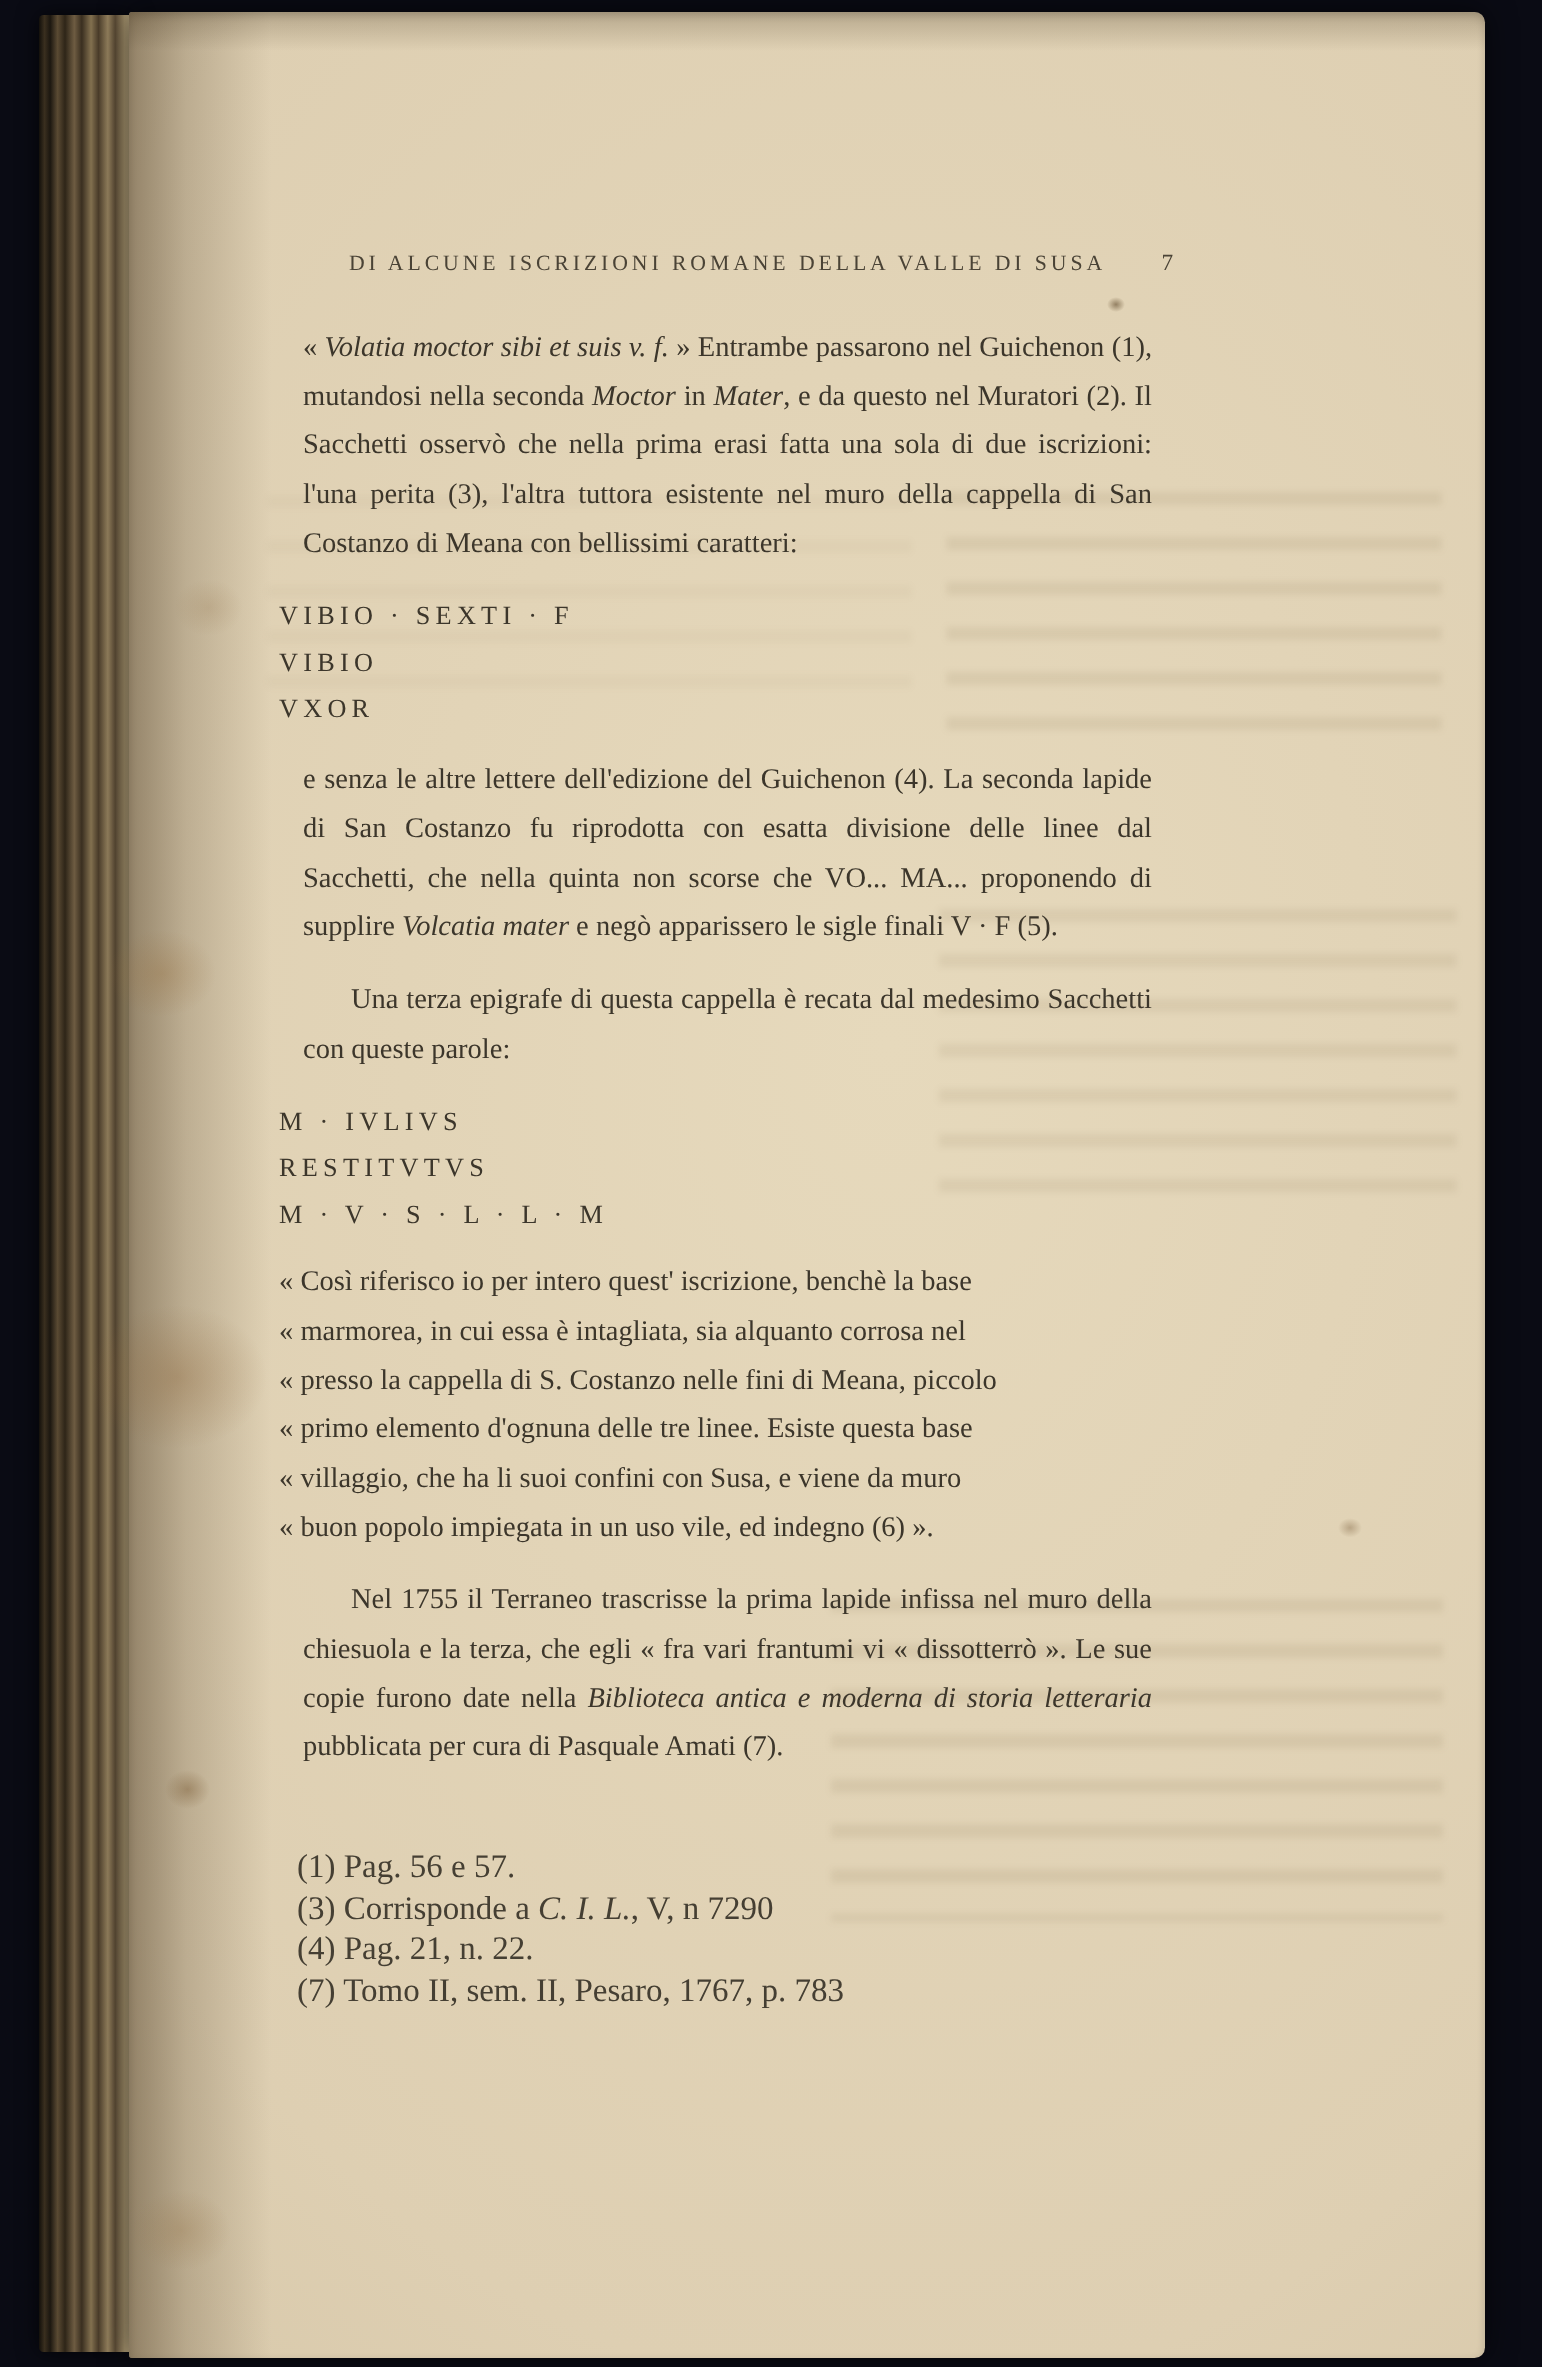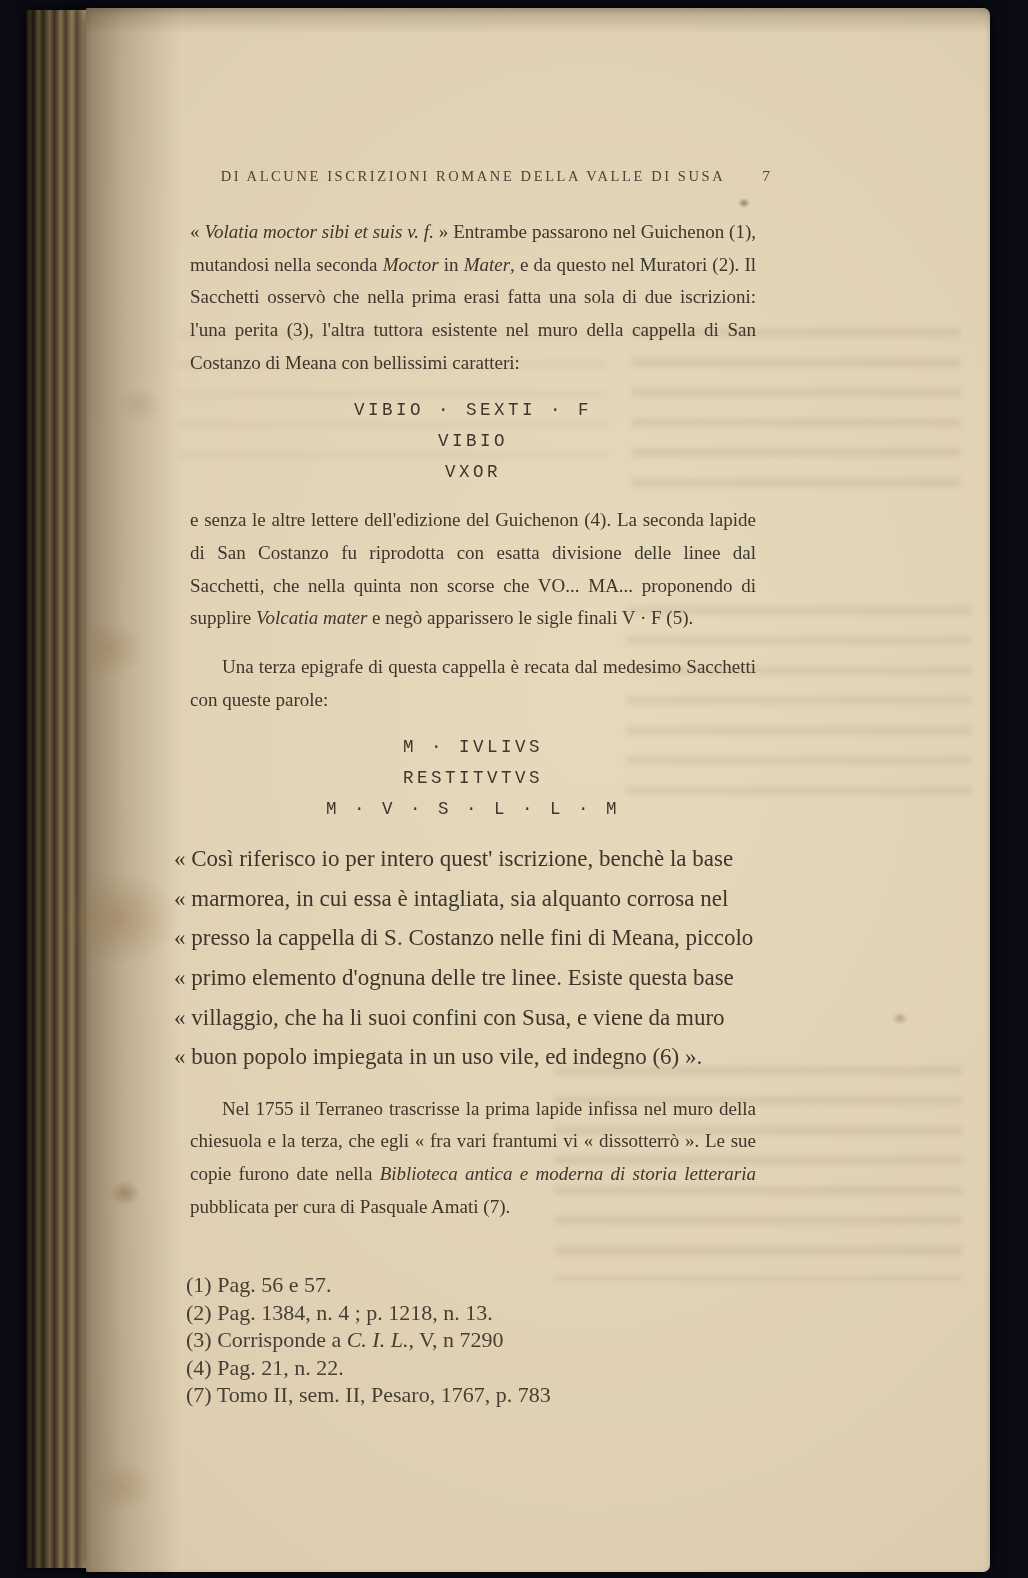--- a/index.html
+++ b/index.html
@@ -38,34 +38,34 @@
     position:absolute;left:0;top:0;bottom:0;width:95px;border-radius:2px 0 0 2px;
     background:linear-gradient(90deg, rgba(66,48,24,.48) 0%, rgba(66,48,24,.22) 40%, rgba(66,48,24,0) 100%);
     pointer-events:none;
   }
   .top-shade{
     position:absolute;left:0;right:0;top:0;height:26px;border-radius:2px 7px 0 0;
     background:linear-gradient(180deg, rgba(60,45,22,.25), rgba(60,45,22,0));
     pointer-events:none;
   }
   
-  .content{position:absolute;left:88px;top:0;width:598px;}
+  .content{position:absolute;left:100px;top:0;width:598px;}
   .pg-header{position:relative;margin-top:160px;height:26px;margin-bottom:22px;}
   .pg-title{
     text-align:center;font-size:14.5px;letter-spacing:2.6px;color:#4a4336;
     white-space:nowrap;
   }
   .pg-num{position:absolute;right:2px;top:-1px;font-size:15.5px;color:#4a4336;}
   .para{font-size:19px;line-height:1.72;text-align:justify;color:var(--ink);margin:16px;}
   .para.indent{text-indent:32px;}
   .it{font-style:italic;}
-  .inscription{text-align:center;margin:16px 0 14px;font-family:Liberation Mono, monospace;}
+  .inscription{margin:16px 0 14px;}
   .ins-line{font-size:17.5px;letter-spacing:3.5px;line-height:31px;color:var(--ink);}
   .quote{margin:0;}
-  .q-line{font-size:23px;line-height:1.72;color:var(--ink);white-space:nowrap;}
+  .q-line{font-size:19px;line-height:1.72;color:var(--ink);white-space:nowrap;}
   .footnotes{margin-top:48px;padding-left:12px;}
   .footnote{font-size:22px;line-height:27.5px;color:var(--ink_soft);}
   
   .stain{position:absolute;border-radius:50%;pointer-events:none;}
   .s1{left:-14px;top:612px;width:72px;height:58px;background:radial-gradient(closest-side,rgba(150,110,60,.30),rgba(150,110,60,0));}
   .s2{left:-28px;top:862px;width:120px;height:96px;background:radial-gradient(closest-side,rgba(140,100,55,.34),rgba(140,100,55,0));}
   .s3{left:24px;top:1172px;width:30px;height:26px;background:radial-gradient(closest-side,rgba(115,82,42,.40),rgba(115,82,42,0));}
   .s4{left:2px;top:1452px;width:66px;height:54px;background:radial-gradient(closest-side,rgba(150,115,70,.28),rgba(150,115,70,0));}
   .s5{left:652px;top:190px;width:12px;height:10px;background:radial-gradient(closest-side,rgba(85,62,32,.55),rgba(85,62,32,0));}
   .s6{left:30px;top:378px;width:46px;height:38px;background:radial-gradient(closest-side,rgba(150,120,80,.22),rgba(150,120,80,0));}
@@ -136,20 +136,19 @@
             <div class="q-line">« presso la cappella di S. Costanzo nelle fini di Meana, piccolo</div>
             <div class="q-line">« primo elemento d'ognuna delle tre linee. Esiste questa base</div>
             <div class="q-line">« villaggio, che ha li suoi confini con Susa, e viene da muro</div>
             <div class="q-line">« buon popolo impiegata in un uso vile, ed indegno (6) ».</div>
           </div>
           <div class="para indent"><span>Nel 1755 il Terraneo trascrisse la prima lapide infissa nel muro della chiesuola e la terza, che egli « fra vari frantumi vi « dissotterrò ». Le sue copie furono date nella </span><span class="it">Biblioteca antica e moderna di storia letteraria</span><span> pubblicata per cura di Pasquale Amati (7).</span></div>
         </div>
 
       <div id="footnotes" class="footnotes">
           <div class="footnote"><span>(1) Pag. 56 e 57.</span></div>
-          <div class="footnote"><span>(2) Pag. 1384, n. 4 ; p. 1218, n. 13.</span></div>
           <div class="footnote"><span>(3) Corrisponde a </span><span class="it">C. I. L.</span><span>, V, n 7290</span></div>
           <div class="footnote"><span>(4) Pag. 21, n. 22.</span></div>
           <div class="footnote"><span>(7) Tomo II, sem. II, Pesaro, 1767, p. 783</span></div>
         </div>
     </div>
   </div>
 </div>
 
 </body></html>

